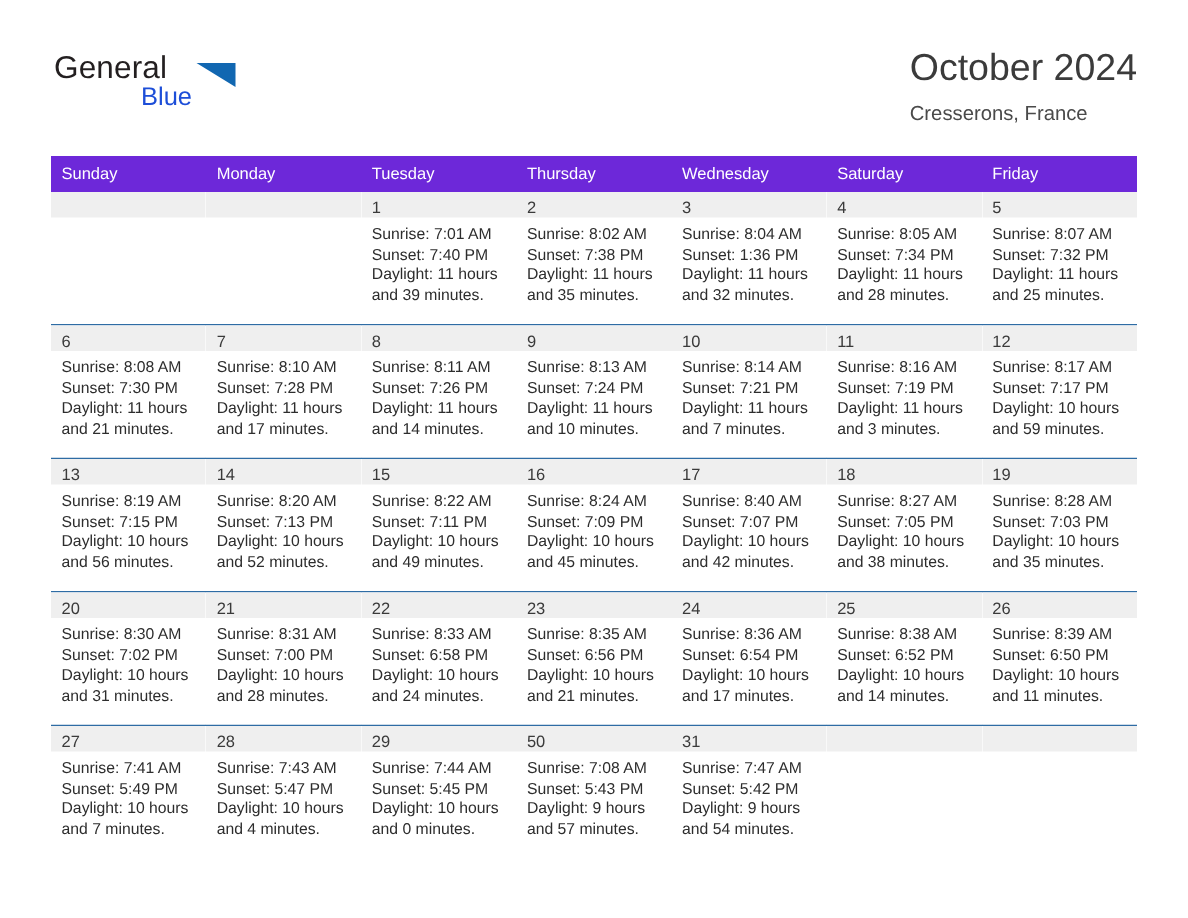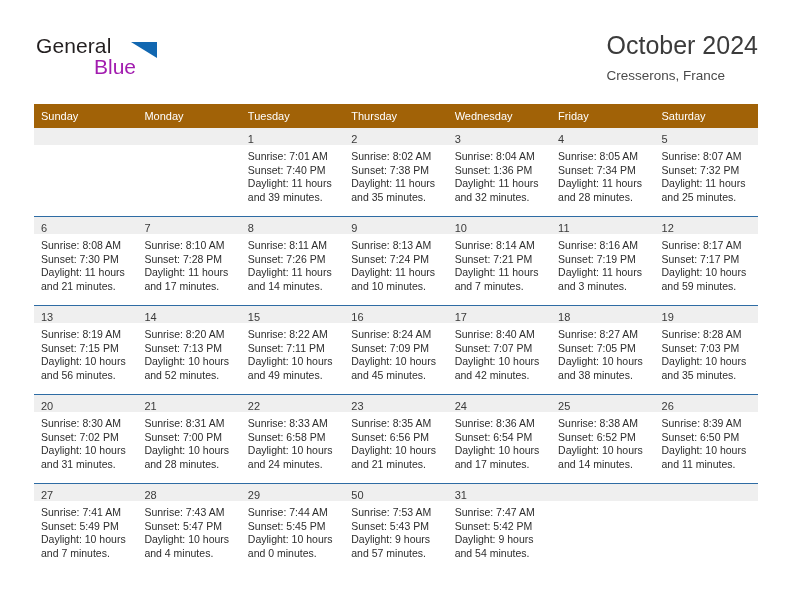--- a/index.html
+++ b/index.html
@@ -44,22 +44,22 @@
     top: 4px;
     font-size: 21px;
     color: #231f20;
     letter-spacing: 0.1px;
     white-space: nowrap;
   }
   .brand-blue {
     position: absolute;
     left: 60px;
     top: 25px;
-    font-size: 21px;
-    color: #a21caf;
+    font-size: 17px;
+    color: #1d4ed8;
     white-space: nowrap;
   }
   .brand-triangle {
     position: absolute;
     left: 97px;
     top: 12px;
     width: 0;
     height: 0;
     border-top: 16px solid #1167b1;
     border-right: 0 solid transparent;
@@ -90,21 +90,21 @@
   .calendar {
     position: absolute;
     left: 34px;
     top: 104px;
     width: 724px;
   }
 
   .weekday-row {
     display: flex;
     width: 100%;
-    background: #a16207;
+    background: #6d28d9;
   }
   .weekday-cell {
     flex: 1 1 0;
     min-width: 0;
     box-sizing: border-box;
     padding: 5px 0 5px 7px;
     font-size: 11px;
     color: #ffffff;
     line-height: 14px;
     white-space: nowrap;
@@ -176,22 +176,22 @@
 
   </div>
 
   <div class="calendar">
     <div class="weekday-row" id="weekday-row">
         <div class="weekday-cell">Sunday</div>
         <div class="weekday-cell">Monday</div>
         <div class="weekday-cell">Tuesday</div>
         <div class="weekday-cell">Thursday</div>
         <div class="weekday-cell">Wednesday</div>
+        <div class="weekday-cell">Saturday</div>
         <div class="weekday-cell">Friday</div>
-        <div class="weekday-cell">Saturday</div>
       </div>
     <div id="weeks-container">
         <div class="week-row first">
           <div class="day-cell empty">
             <div class="day-band"><span class="day-number"></span></div>
             <div class="day-body"></div>
           </div>
           <div class="day-cell empty">
             <div class="day-band"><span class="day-number"></span></div>
             <div class="day-body"></div>
@@ -461,21 +461,21 @@
             <div class="day-body">
               <div class="day-line">Sunrise: 7:44 AM</div>
               <div class="day-line">Sunset: 5:45 PM</div>
               <div class="day-line">Daylight: 10 hours</div>
               <div class="day-line">and 0 minutes.</div>
             </div>
           </div>
           <div class="day-cell">
             <div class="day-band"><span class="day-number">50</span></div>
             <div class="day-body">
-              <div class="day-line">Sunrise: 7:53 AM</div>
+              <div class="day-line">Sunrise: 7:08 AM</div>
               <div class="day-line">Sunset: 5:43 PM</div>
               <div class="day-line">Daylight: 9 hours</div>
               <div class="day-line">and 57 minutes.</div>
             </div>
           </div>
           <div class="day-cell">
             <div class="day-band"><span class="day-number">31</span></div>
             <div class="day-body">
               <div class="day-line">Sunrise: 7:47 AM</div>
               <div class="day-line">Sunset: 5:42 PM</div>

